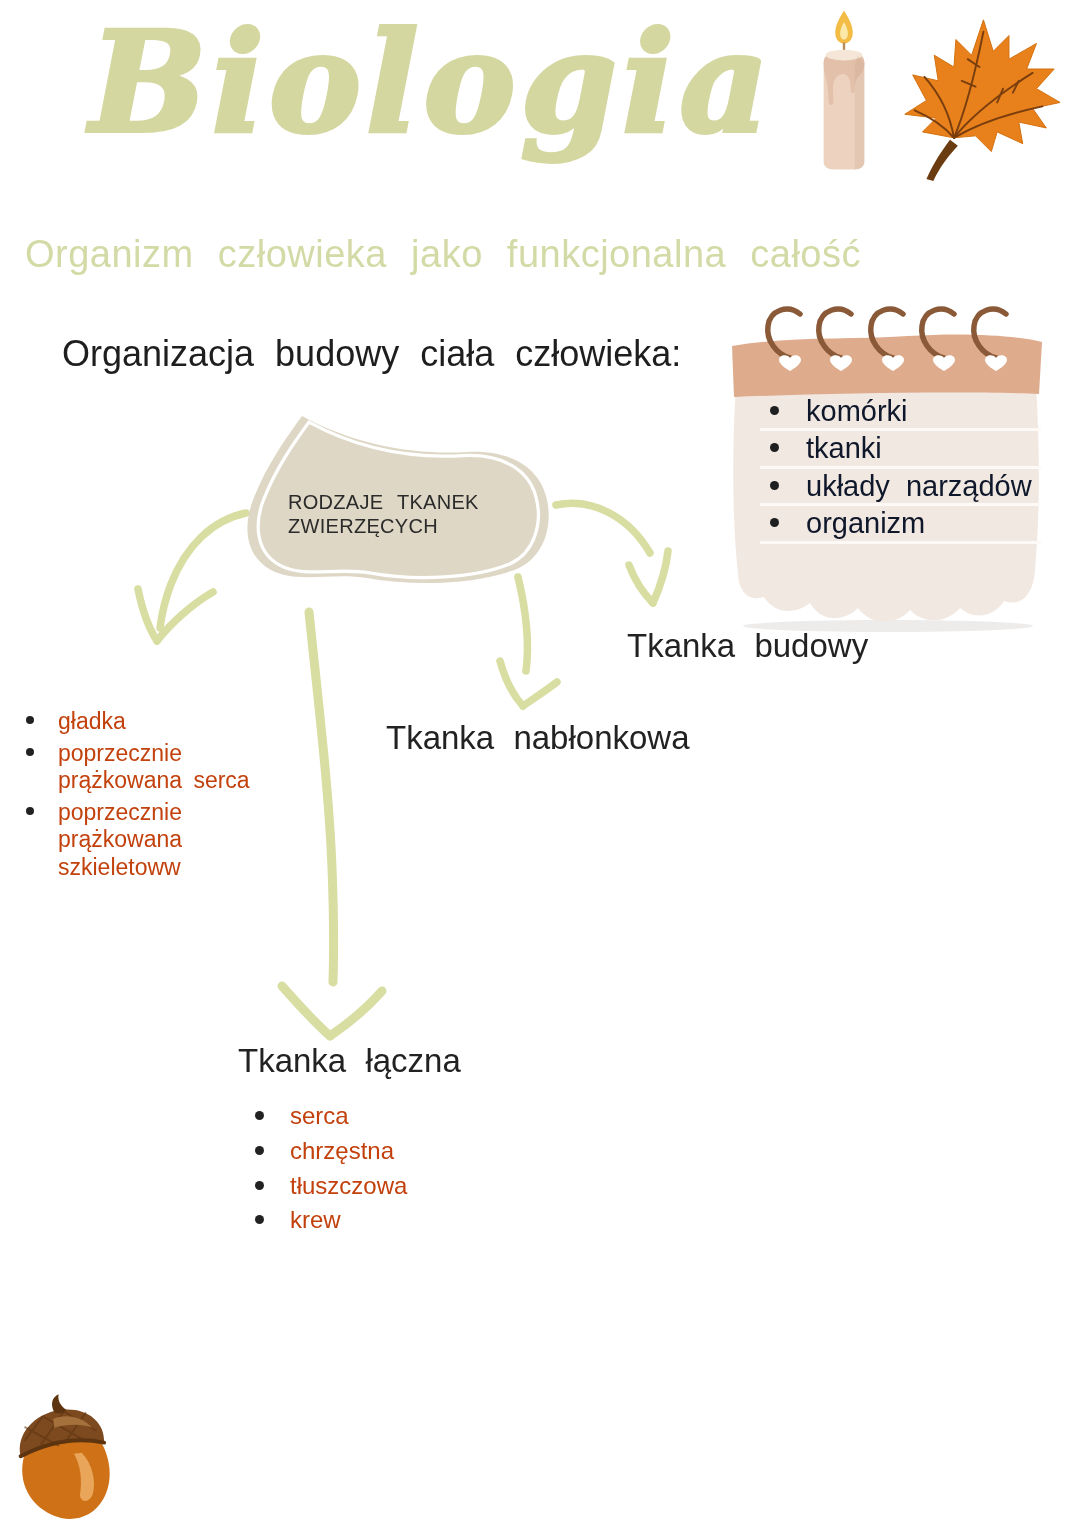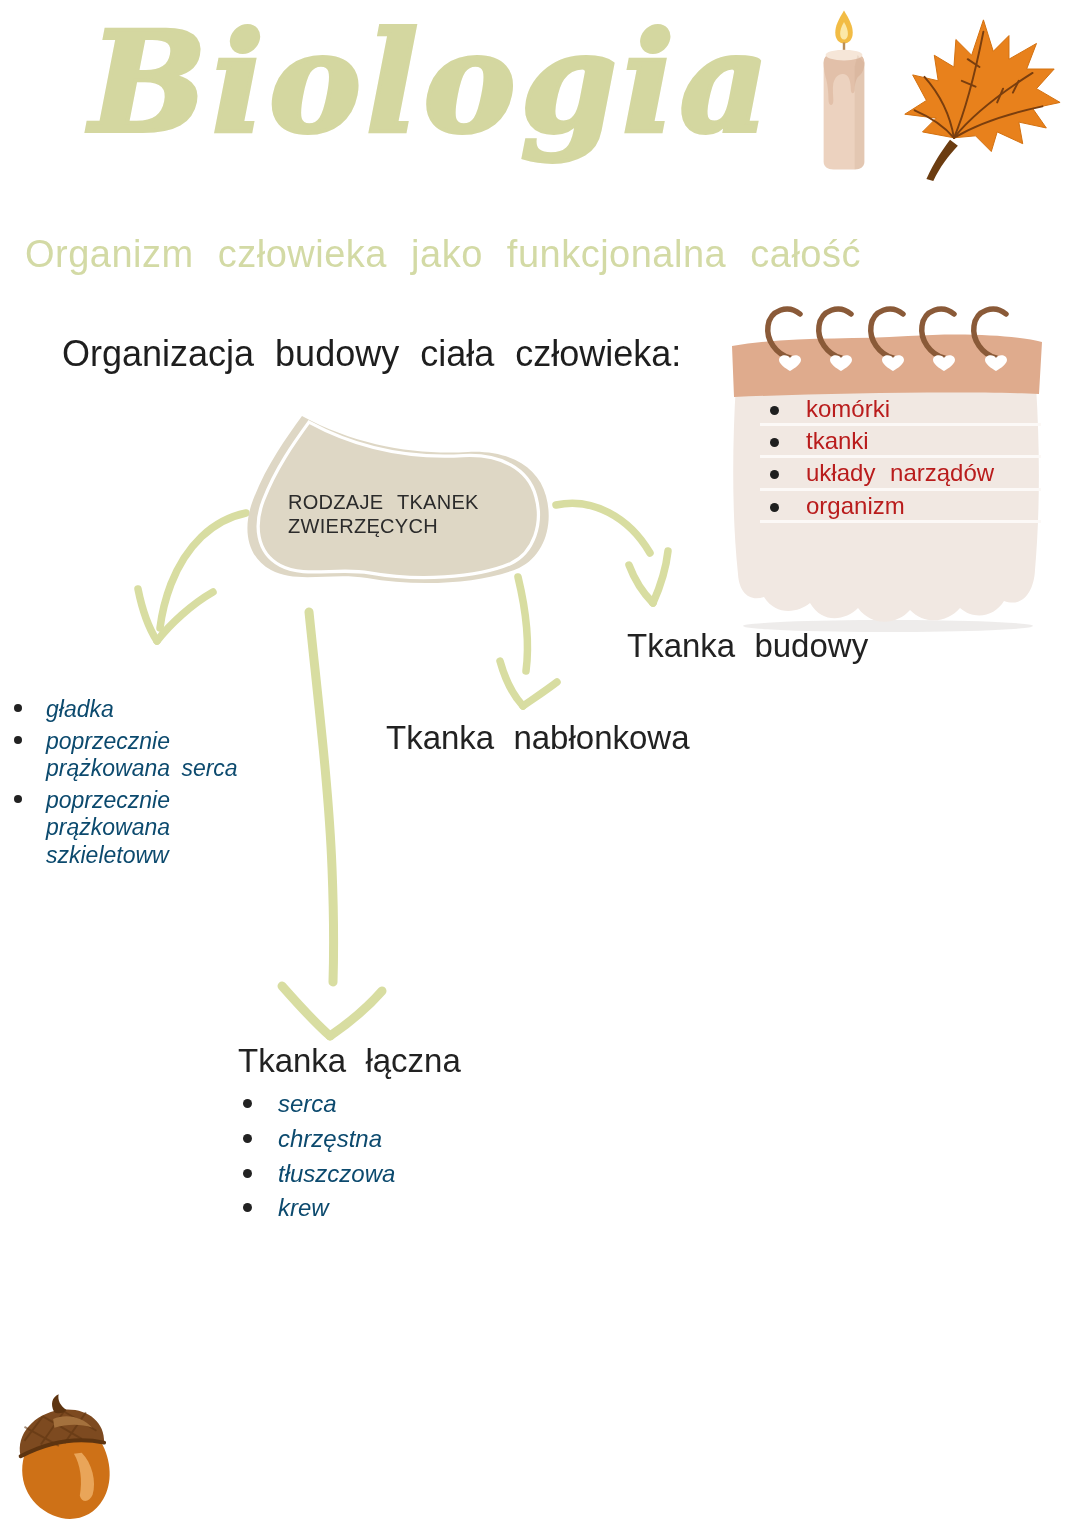--- a/index.html
+++ b/index.html
@@ -24,21 +24,21 @@
   }
   .icon{position:absolute;}
   .candle{left:812px;top:4px;}
   .leaf{left:892px;top:12px;}
   .acorn{left:6px;top:1394px;}
   
   .notepad{position:absolute;left:728px;top:298px;width:318px;height:335px;}
   .notepad svg{position:absolute;left:0;top:0;}
   .notepad ul{
     position:absolute;left:32px;top:98px;width:281px;margin:0;padding:0;list-style:none;
-    font-size:24px;color:#b91c1c;word-spacing:8px;
+    font-size:29px;color:#0f172a;word-spacing:8px;
   }
   .notepad li{
     position:relative;padding:0 0 2px 46px;margin-bottom:2px;line-height:1.05;
     border-bottom:3px solid #fcf9f7;
   }
   .notepad li::before{
     content:"";position:absolute;left:10px;top:10px;width:9px;height:9px;border-radius:50%;background:#1f1f1f;
   }
   
   .blob{position:absolute;left:236px;top:404px;width:330px;height:200px;}
@@ -48,21 +48,21 @@
     letter-spacing:.3px;word-spacing:8px;white-space:nowrap;
   }
   
   .connectors{position:absolute;left:0;top:0;pointer-events:none;}
   
   .branch-label{position:absolute;font-size:33px;color:#222;word-spacing:10px;white-space:nowrap;margin:0;font-weight:normal;}
   .lbl-muscle{left:12px;top:652px;}
   .lbl-epithelial{left:386px;top:719px;}
   .lbl-nervous{left:627px;top:627px;}
   .lbl-connective{left:238px;top:1042px;}
-  .branch-list{margin:0;padding:0;list-style:none;position:absolute;color:#0c4a6e;font-style:italic;}
+  .branch-list{margin:12px;padding:0;list-style:none;position:absolute;color:#c2410c;}
   .branch-list li{position:relative;line-height:1.2;}
   .branch-list li::before{
     content:"";position:absolute;border-radius:50%;background:#222;
   }
   .muscle-list{left:12px;top:696px;width:290px;font-size:23px;word-spacing:5px;}
   .muscle-list li{padding-left:34px;margin-bottom:4px;}
   .muscle-list li::before{left:2px;top:8px;width:8px;height:8px;}
   .connective-list{left:238px;top:1090px;width:260px;font-size:24px;word-spacing:4px;}
   .connective-list li{padding-left:40px;margin-bottom:6px;}
   .connective-list li::before{left:5px;top:9px;width:9px;height:9px;}

